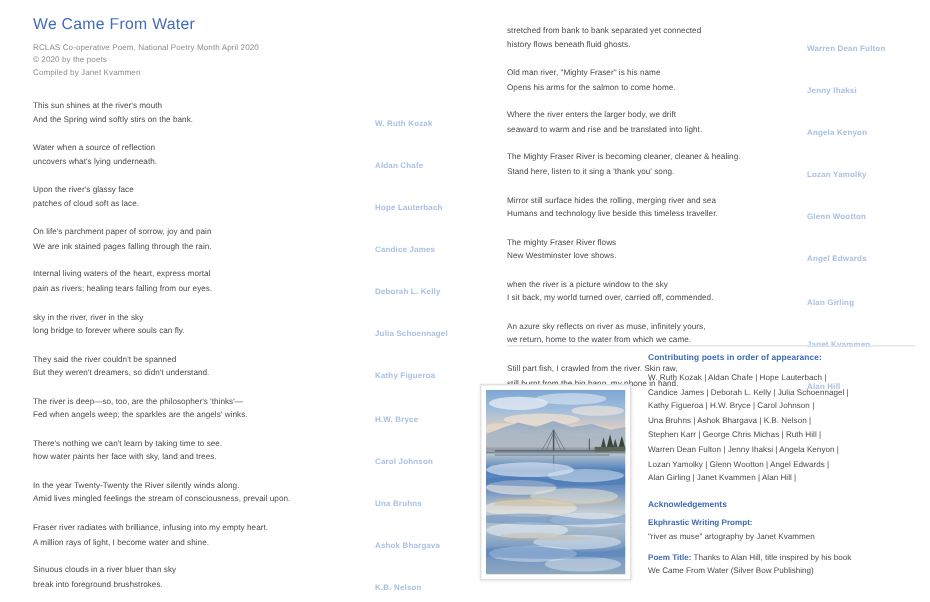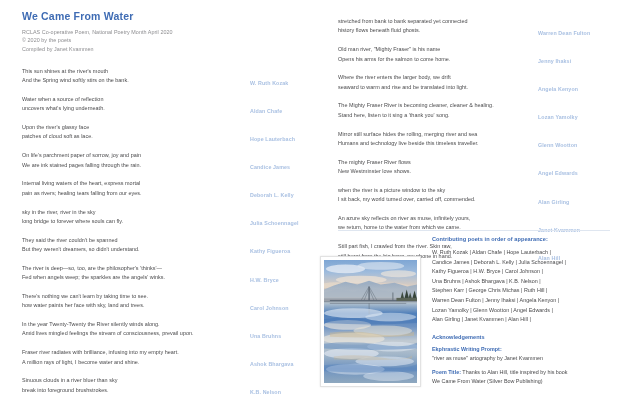--- a/index.html
+++ b/index.html
@@ -27,21 +27,21 @@
     position: absolute;
     top: 0;
   }
   #left-column  { left: 22px;  width: 298px; }
   #right-column { left: 338px; width: 276px; }
 
   
   #doc-header { padding-top: 11px; }
   .doc-title {
     font-size: 10.5px;
-    font-weight: bold;
+    font-weight: normal;
     color: #3f6cb4;
     letter-spacing: 0.2px;
     margin: 0 0 5px 0;
     line-height: 1.1;
   }
   .doc-subtitle {
     font-size: 5.4px;
     color: #8d8d90;
     line-height: 1.62;
     margin: 0;

